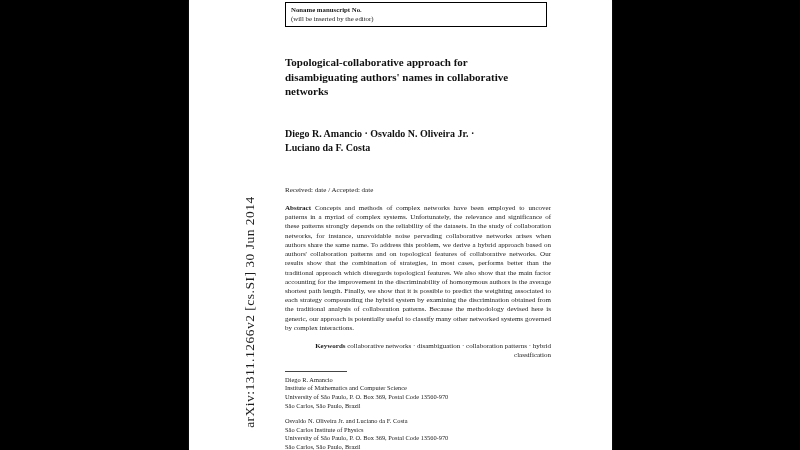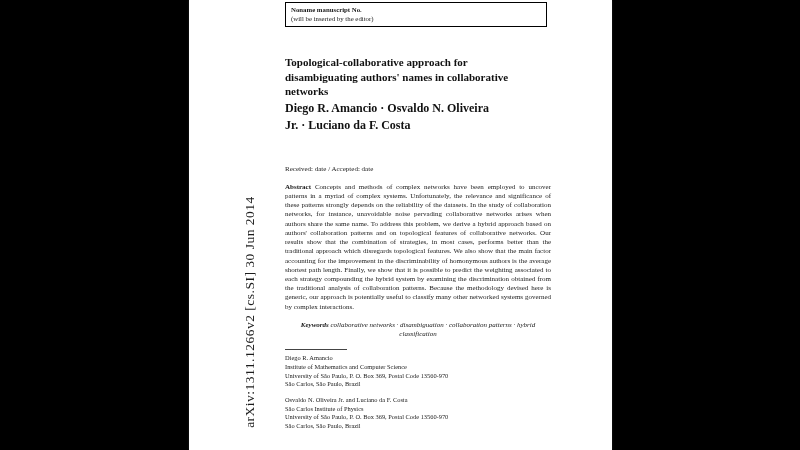--- a/index.html
+++ b/index.html
@@ -58,44 +58,43 @@
   .ms-line2 { font-weight: normal; }
   .title {
     margin: 28px 0 0 0;
     width: 256px;
     font-size: 11px;
     font-weight: bold;
     line-height: 1.32;
     color: #111;
   }
   .authors {
-    margin-top: 1px;
+    margin-top: 28px;
     width: 208px;
-    font-size: 12px;
+    font-size: 10px;
     font-weight: bold;
     line-height: 1.45;
     color: #111;
   }
   .dates {
     margin-top: 30px;
     font-size: 7px;
   }
   .abstract {
     margin: 10px 0 0 0;
     font-size: 7px;
     line-height: 1.32;
     text-align: justify;
   }
   .inline-label { font-weight: bold; }
   .keywords {
     margin: 9px 0 0 0;
     font-size: 7px;
     line-height: 1.32;
-    text-align: center;
-    font-style: italic;
+    text-align: right;
   }
   .footnote-rule {
     margin-top: 10px;
     width: 62px;
     border-top: 1px solid #444;
     height: 0;
   }
   .footnote {
     margin-top: 4px;
     font-size: 6.4px;

